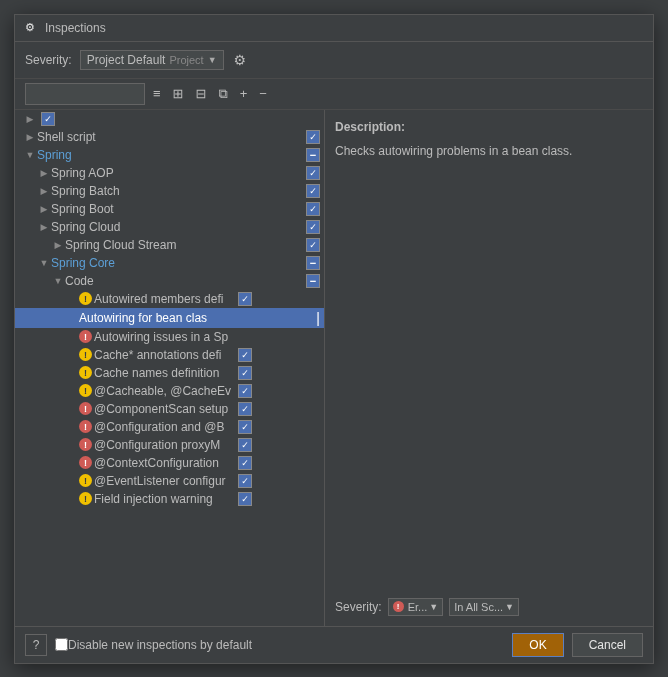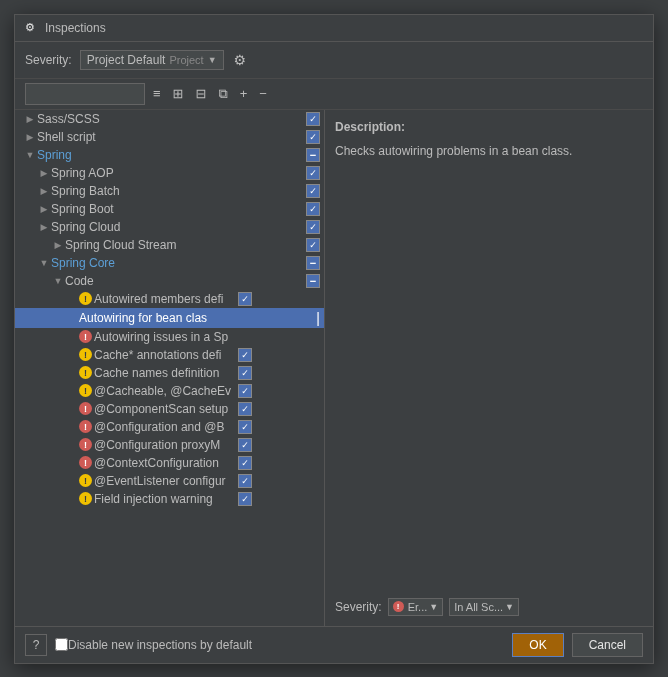--- a/index.html
+++ b/index.html
@@ -281,21 +281,20 @@
     <button class="toolbar-btn" title="Remove">−</button>
   </div>
 
   <div class="main-area">
 
     <div class="tree-panel">
 
       <div class="tree-item">
         <span class="indent" style="width:4px"></span>
         <span class="arrow">▶</span>
-        <span class="label">Sass/SCSS</span>
         <div class="checkbox checked">
             <span class="checkbox-check">✓</span>
           </div>
       </div>
 
       <div class="tree-item">
         <span class="indent" style="width:4px"></span>
         <span class="arrow">▶</span>
         <span class="label">Shell script</span>
         <div class="checkbox checked">

